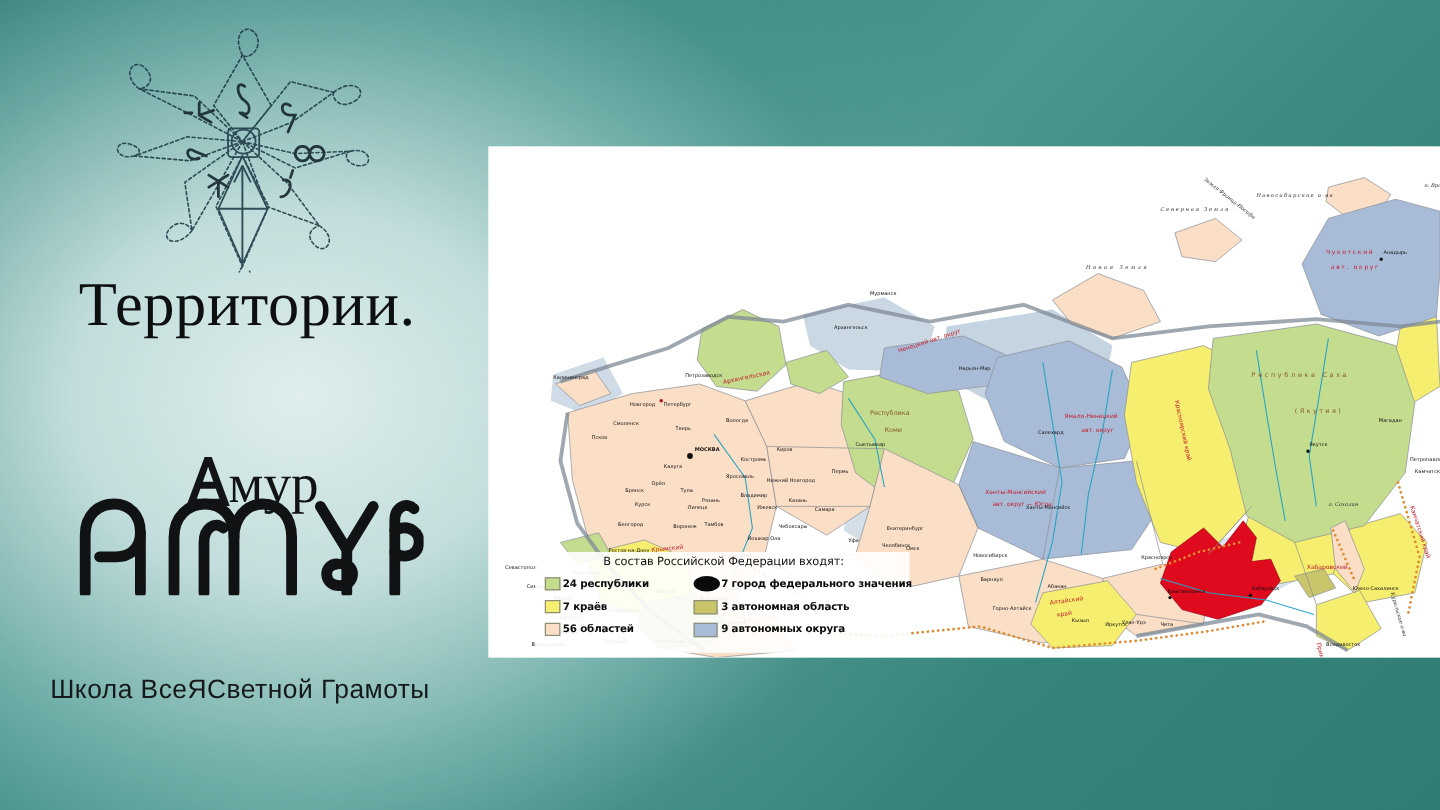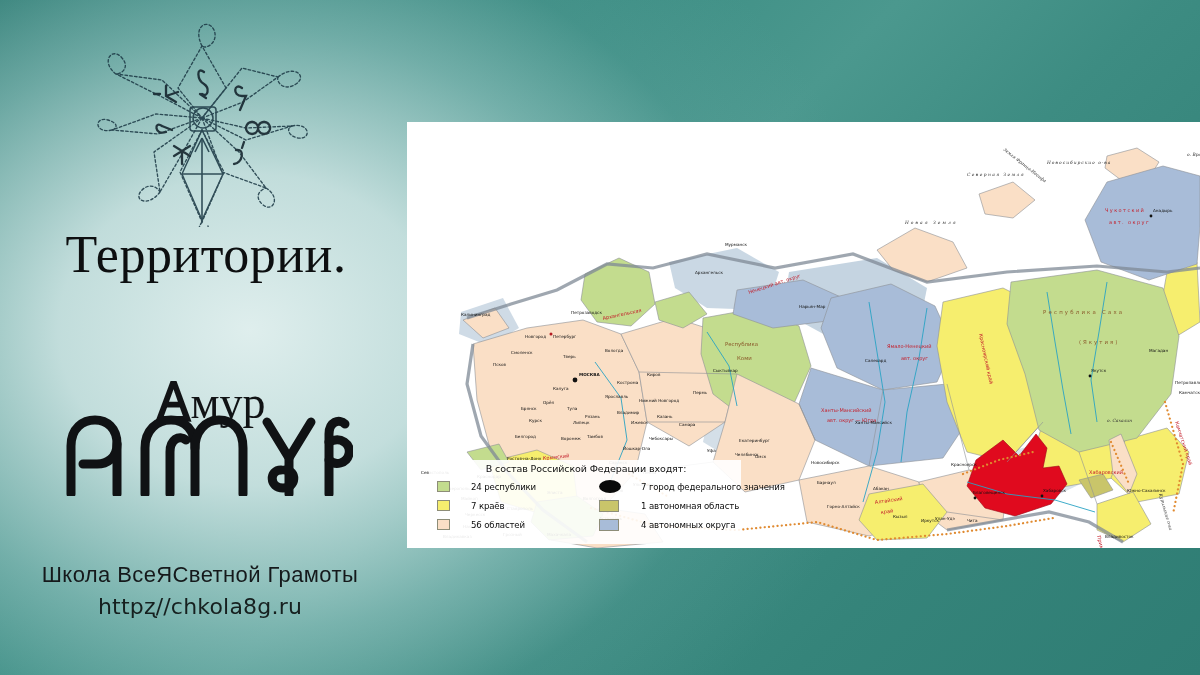--- a/index.html
+++ b/index.html
@@ -101,39 +101,40 @@
     left: 407px; top: 122px;
     width: 793px; height: 426px;
     background: #ffffff;
     overflow: hidden;
   }
   #map-svg { display:block; width: 793px; height: 426px; }
 
   
   #legend {
     position: absolute;
-    left: 22px; top: 338px;
+    left: 39px; top: 338px;
     width: 312px; height: 84px;
     background: rgba(255,255,255,0.90);
     padding: 3px 6px 4px 8px;
   }
   #legend-title {
     font-family: "DejaVu Sans", sans-serif;
     font-size: 9.5px;
     color: #101010;
     text-align: center;
     margin-bottom: 3px;
     letter-spacing: -0.1px;
   }
   .legend-grid {
     display: grid;
     grid-template-columns: 14px 108px 22px auto;
     grid-auto-rows: 19px;
     align-items: center;
-    column-gap: 20px;
+    column-gap: 1px;
+    font-weight: bold;
   }
   .sw {
     width: 13px; height: 11px;
     border: 0.8px solid #8d8d78;
   }
   .sw-wide { width: 20px; height: 12px; }
   .sw-blob {
     width: 22px; height: 13px;
     background: #0a0a0a;
     border-radius: 50%;
@@ -224,21 +225,20 @@
           <path d="M258 10 L236 46"></path>
           <path d="M228 58 C216 58 216 76 230 76 C244 76 244 58 232 58"></path>
 
           <path d="M276 82 L276 22 C276 10 286 6 292 12"></path>
           <path d="M276 30 C288 24 298 32 296 42 C294 52 282 54 276 48"></path>
         </g>
       </svg>
     </div>
 
     <div id="school-line">Школа ВсеЯСветной Грамоты</div>
-    <div id="site-line">httpʐ//chkola8g.ru</div>
   </div>
 
   <div id="map-panel">
     <svg id="map-svg" viewBox="0 0 793 426" xmlns="http://www.w3.org/2000/svg">
       <defs>
         <style>
           .oblast  { fill:#fadfc6; stroke:#8d9096; stroke-width:0.6; }
           .resp    { fill:#c3dc8e; stroke:#8d9096; stroke-width:0.6; }
           .krai    { fill:#f6ee6e; stroke:#8d9096; stroke-width:0.6; }
           .okrug   { fill:#a8bcd8; stroke:#8d9096; stroke-width:0.6; }
@@ -501,23 +501,23 @@
       <div id="legend-title">В состав Российской Федерации входят:</div>
       <div class="legend-grid">
         <div class="sw" style="background:#c3dc8e"></div>
         <div class="lg-txt">24 республики</div>
         <div class="sw-blob"></div>
         <div class="lg-txt">7 город федерального значения</div>
 
         <div class="sw" style="background:#f6ee6e"></div>
         <div class="lg-txt">7 краёв</div>
         <div class="sw sw-wide" style="background:#c9c56a"></div>
-        <div class="lg-txt">1 автономная область</div>
+        <div class="lg-txt">3 автономная область</div>
 
         <div class="sw" style="background:#fadfc6"></div>
         <div class="lg-txt">56 областей</div>
         <div class="sw sw-wide" style="background:#a8bcd8"></div>
-        <div class="lg-txt">4 автономных округа</div>
+        <div class="lg-txt">9 автономных округа</div>
       </div>
     </div>
   </div>
 
 </div>
 
 </body></html>

